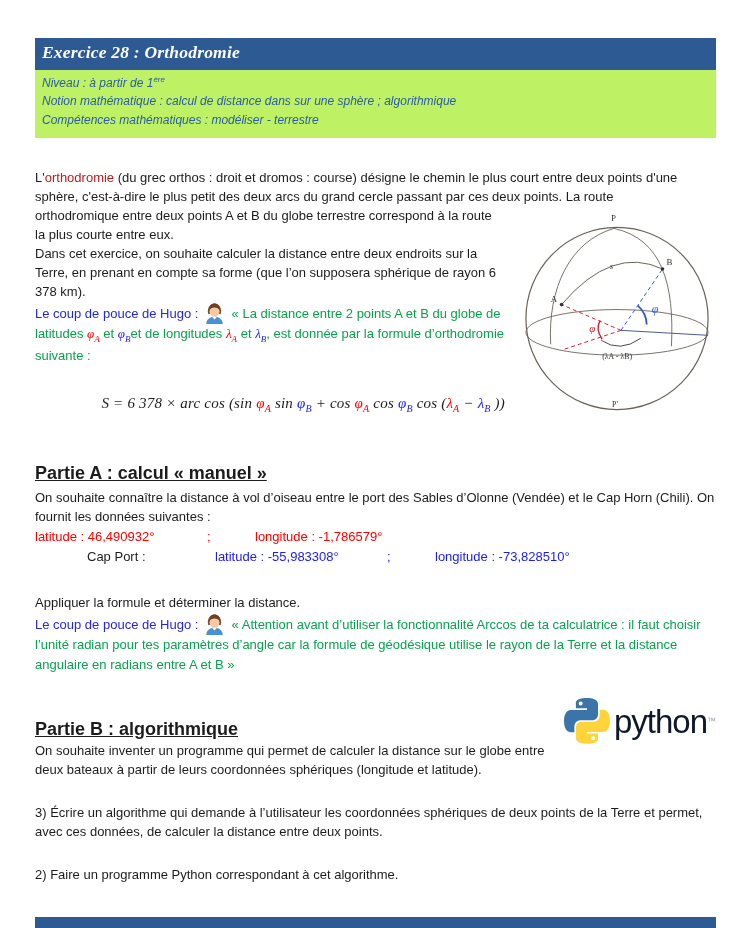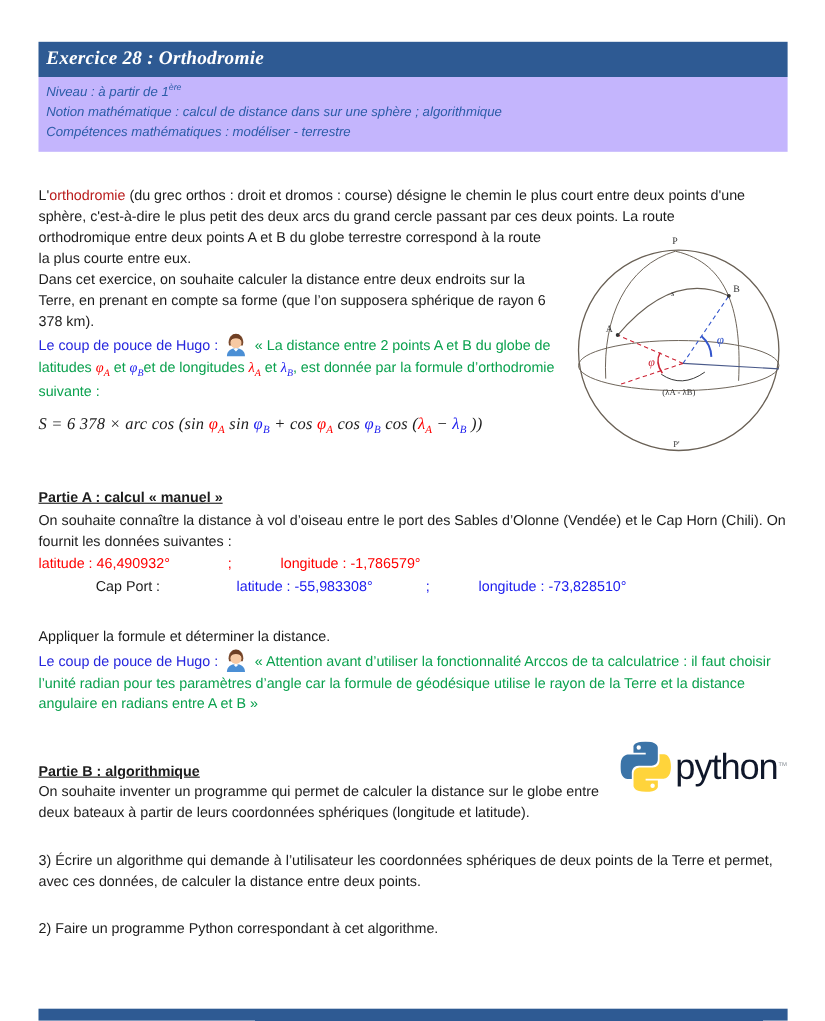--- a/index.html
+++ b/index.html
@@ -3,41 +3,41 @@
 <meta charset="utf-8">
 <style>
   html,body{margin:0;padding:0;}
   body{
     width:750px;height:928px;position:relative;overflow:hidden;background:#ffffff;
     font-family:"Liberation Sans",sans-serif;font-size:13px;line-height:1.46;color:#1c1c1c;
   }
   .page{padding:38px 34px 0 35px;width:681px;box-sizing:content-box;}
   .title-bar{background:#2e5a93;color:#ffffff;font-family:"Liberation Serif",serif;
     font-weight:bold;font-size:17.5px;padding:2px 7px 4px;letter-spacing:.2px;font-style:italic;}
-  .meta{background:#c4b5fd;color:#2b5ca8;font-style:italic;font-size:12px;
+  .meta{background:#bef264;color:#2b5ca8;font-style:italic;font-size:12px;
     padding:4px 7px 9px;line-height:1.55;}
   .meta sup{font-size:8px;}
   section{display:block;}
   .intro{margin-top:31px;}
   p{margin:0;}
   .purple{color:#b91c1c;font-weight:normal;}
   .sphere-fig{float:right;width:198px;margin:2px 0 2px 13px;}
   .sphere-fig svg{display:block;width:198px;height:214px;}
   .hint{line-height:1.5;}
   .hugo{color:#2626dd;}
   .green{color:#0aa14e;}
   .red{color:#fe0000;}
   .blue{color:#1b1bee;}
   .avatar{display:inline-block;width:19px;height:22px;vertical-align:-6px;margin:0 4px 0 3px;}
   .msym{font-family:"Liberation Serif",serif;font-style:italic;}
   sub{font-size:9px;}
   .formula{font-family:"Liberation Serif",serif;font-style:italic;font-size:15px;
-    margin-top:10px;letter-spacing:.2px;}
+    margin-top:27px;letter-spacing:.2px;text-align:right;}
   .formula sub{font-size:10px;}
-  h3{font-size:13px;margin:0;text-decoration:underline;}
+  h3{font-size:18px;margin:0;text-decoration:underline;}
   .partA{margin-top:44px;clear:left;}
   .partA .sec-intro{margin-top:2px;}
   .data-row{display:flex;line-height:1.6;}
   .col-label{width:180px;}
   .row-indent .col-label{padding-left:52px;box-sizing:border-box;}
   .col-lat{width:172px;}
   .col-sep{width:48px;}
   .task{margin-top:26px;}
   .partB{margin-top:42px;}
   .py-logo{float:right;margin:-18px 0 4px 14px;display:flex;align-items:center;}

